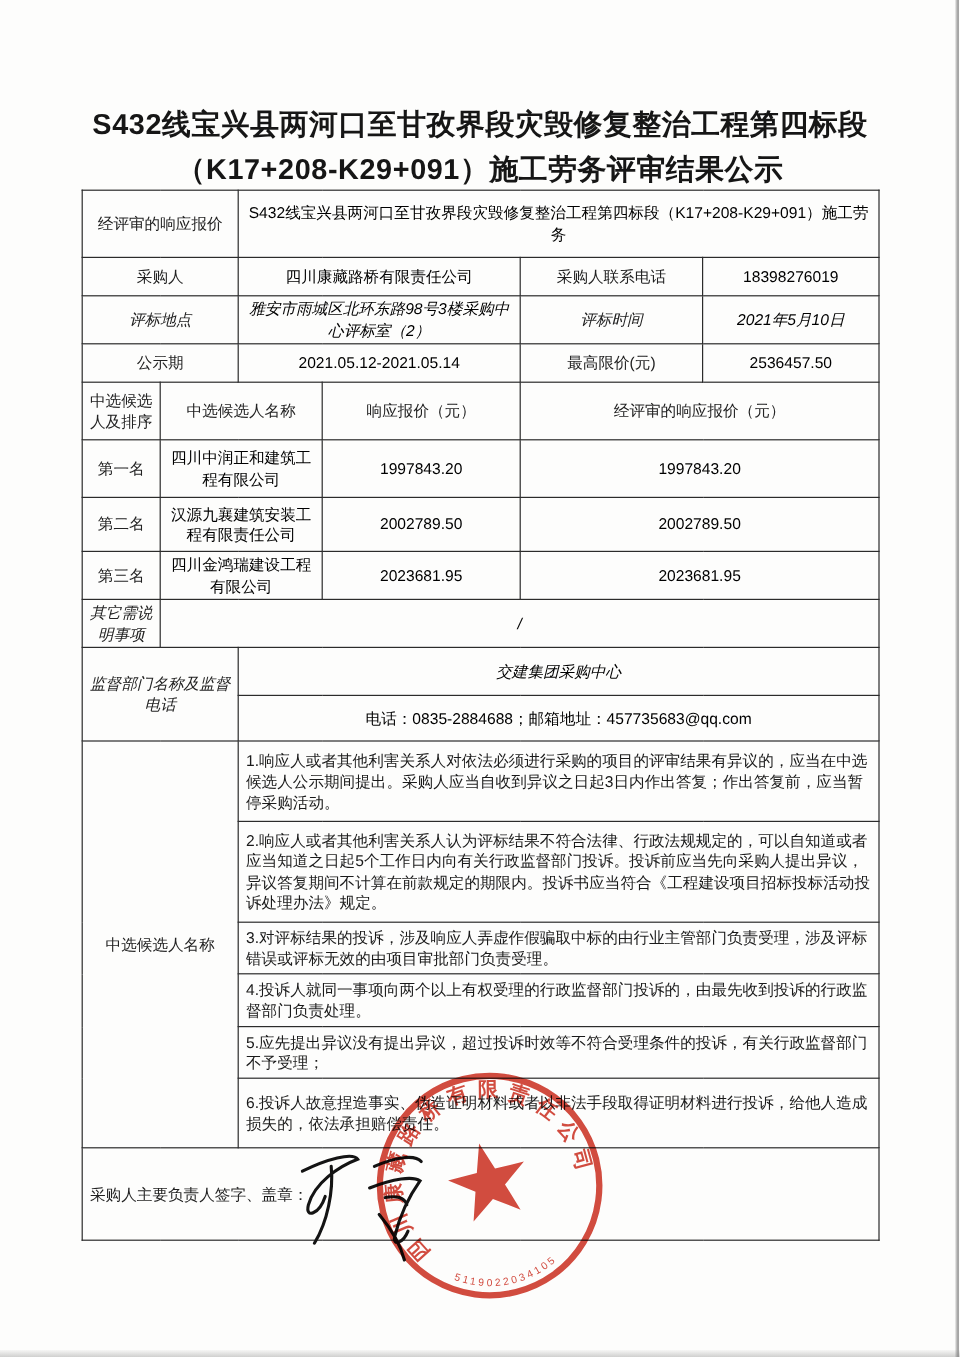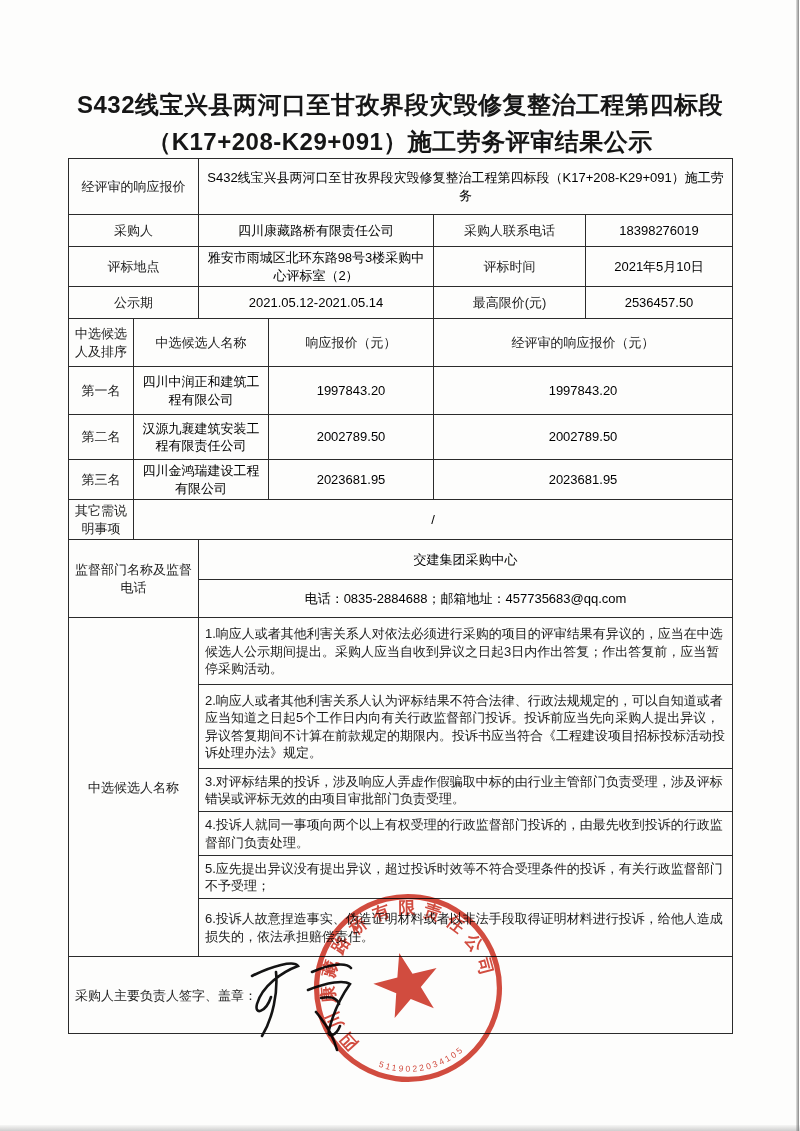--- a/index.html
+++ b/index.html
@@ -31,21 +31,21 @@
     padding:2px 6px;
     font-size:13px;line-height:1.35;
     vertical-align:middle;
     overflow:hidden;
   }
   td.lbl{text-align:center;color:#222;}
   td.val{text-align:center;color:#000000;}
   td.notice{text-align:left;padding:5px 9px;font-size:13px;color:#1a1a1a;}
   td.big{font-size:15px;margin-left:36px;}
   td.sig-cell{text-align:left;padding-left:6px;font-size:13.5px;}
-  tr.h32{height:32px;margin-left:35px;} tr.h40{height:40px;} tr.h56{height:56px;}
+  tr.h32{height:32px;margin-left:35px;} tr.h40{height:40px;font-style:italic;} tr.h56{height:56px;}
   tr.h48{height:48px;padding-left:40px;} tr.h45{height:45px;} tr.h38{height:38px;}
   tr.h43{height:43px;} tr.h44{height:44px;} tr.h58{height:58px;}
   tr.h67{height:67px;} tr.h77{height:77px;} tr.h84{height:84px;}
   
   .overlay{position:absolute;inset:0;pointer-events:none;}
   .stamp{position:absolute;left:308px;top:888px;width:200px;height:200px;
     opacity:.9;mix-blend-mode:multiply;}
   .signature{position:absolute;left:238px;top:942px;width:150px;height:115px;}
 </style>
 </head>

